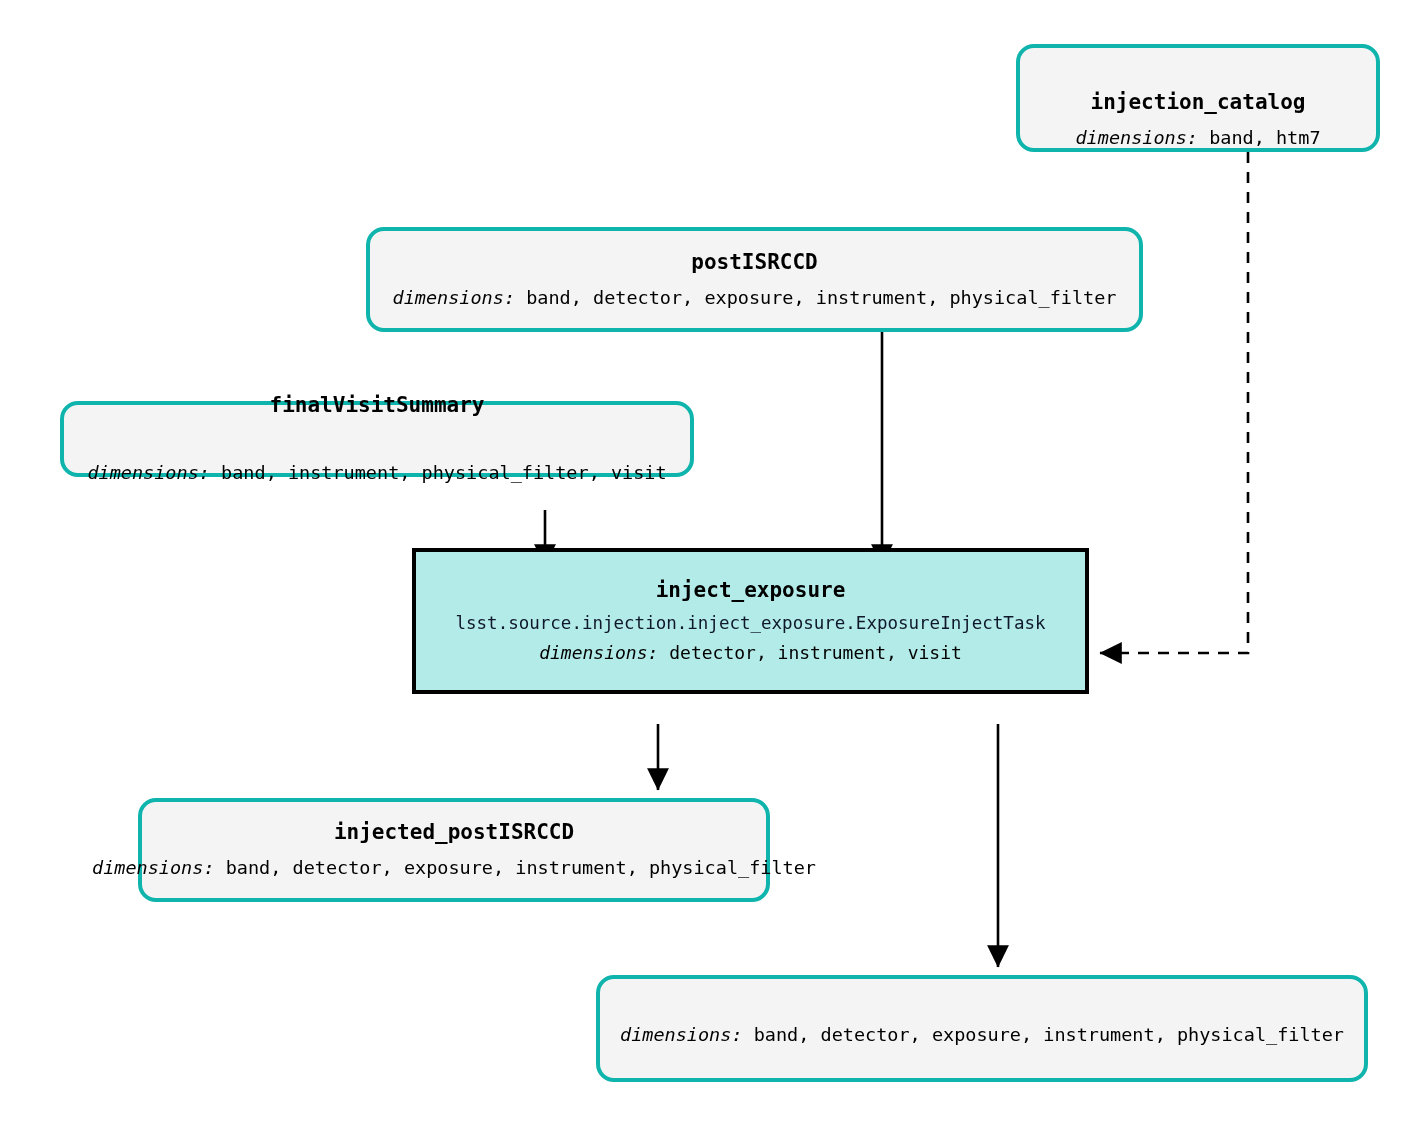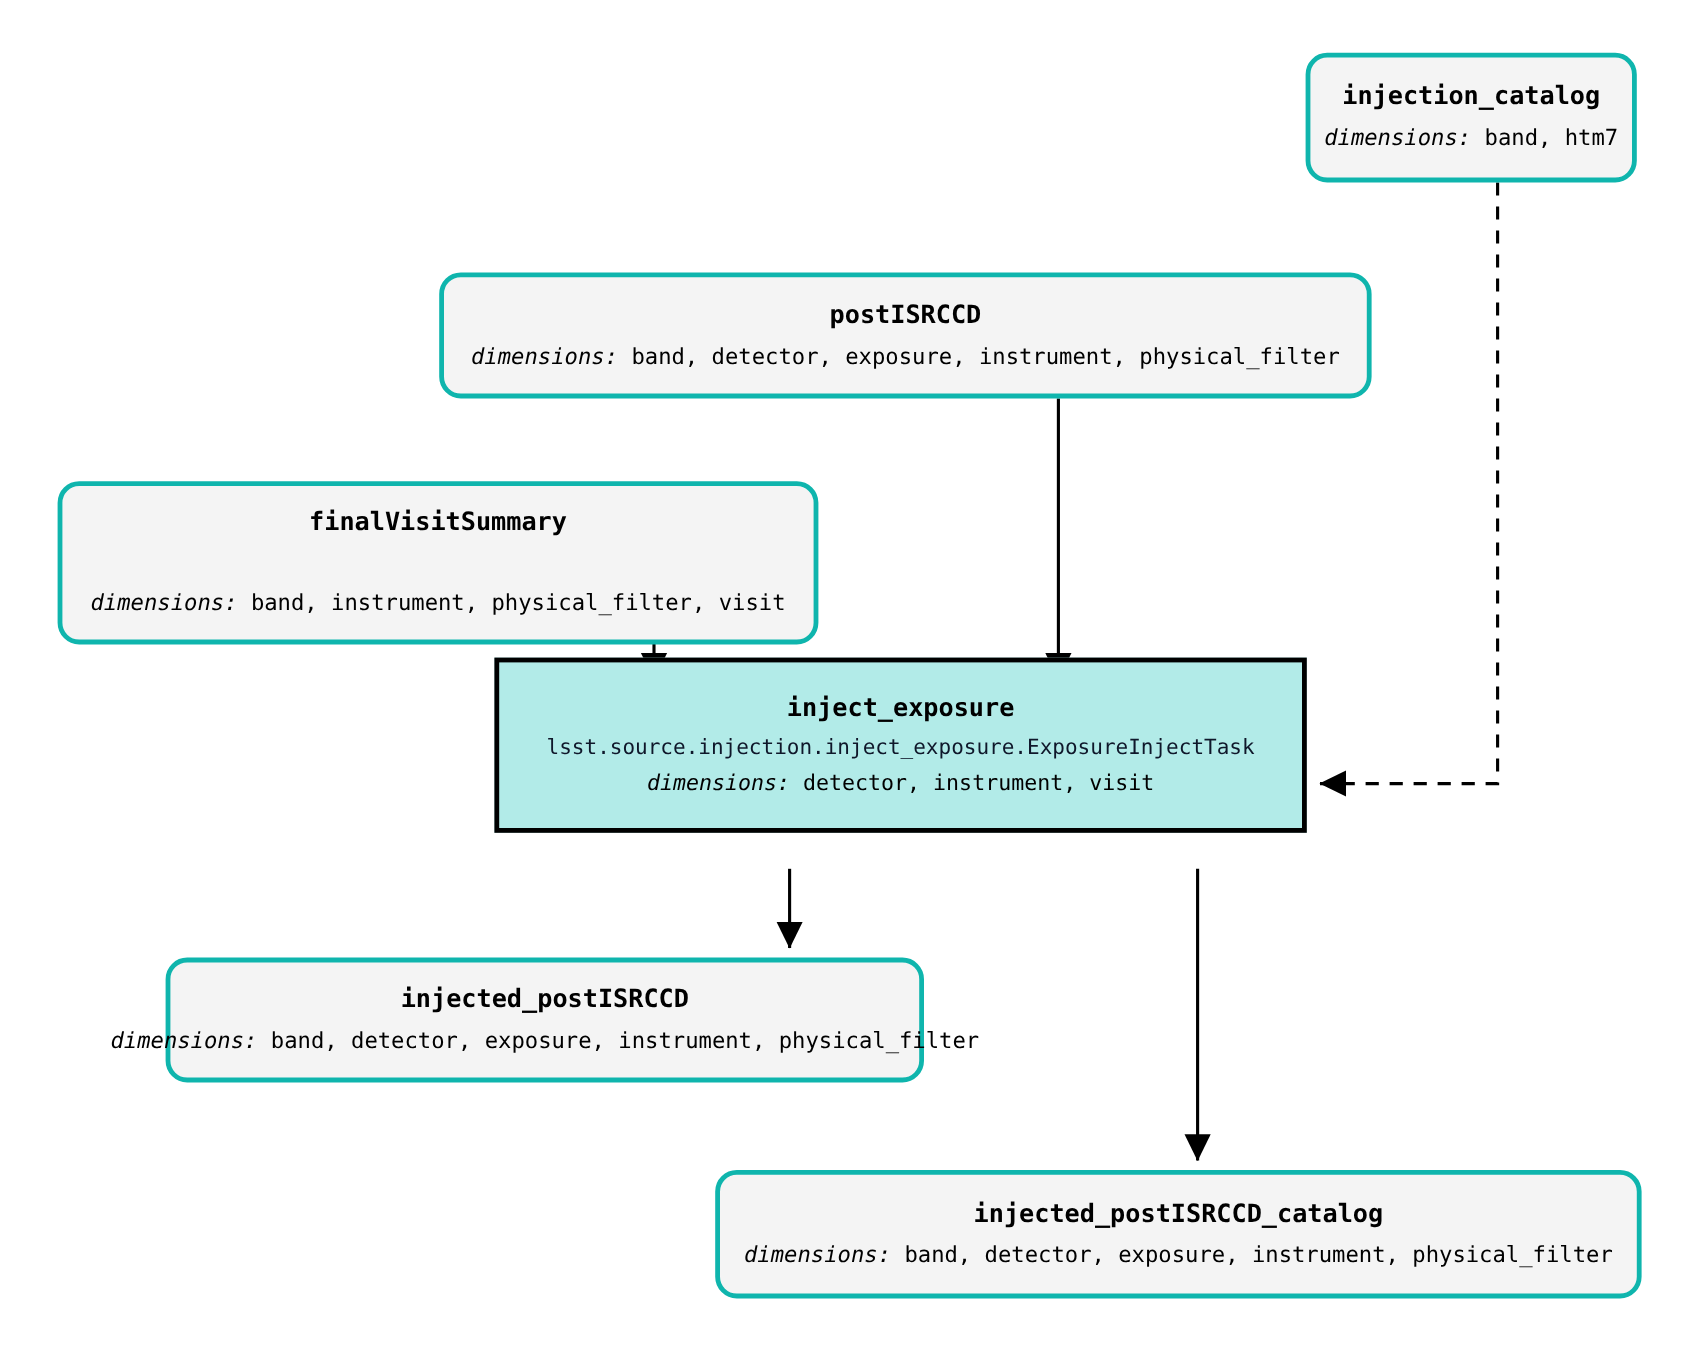--- a/index.html
+++ b/index.html
@@ -108,35 +108,35 @@
 
     <g>
       <path d="M658,724 L658,790" stroke="#000000" stroke-width="2.6" fill="none" marker-end="url(#arrowhead)"></path>
     </g>
 
     <g>
       <path d="M998,724 L998,967" stroke="#000000" stroke-width="2.6" fill="none" marker-end="url(#arrowhead)"></path>
     </g>
   </svg>
 
-  <div class="node dataset" style="left:1088px; top:44px; width:276px; height:108px;">
+  <div class="node dataset" style="left:1016px; top:44px; width:364px; height:108px;justify-content:flex-end;">
     <div class="node-title">injection_catalog</div>
     <div class="node-dims">
       <span class="dims-label">dimensions:</span><span class="dims-value"> band, htm7</span>
     </div>
   </div>
 
   <div class="node dataset" style="left:366px; top:227px; width:777px; height:105px;">
     <div class="node-title">postISRCCD</div>
     <div class="node-dims">
       <span class="dims-label">dimensions:</span><span class="dims-value"> band, detector, exposure, instrument, physical_filter</span>
     </div>
   </div>
 
-  <div class="node dataset" style="left:48px; top:401px; width:634px; height:136px;gap:32px;">
+  <div class="node dataset" style="left:60px; top:401px; width:634px; height:76px;gap:32px;">
     <div class="node-title">finalVisitSummary</div>
     <div class="node-dims">
       <span class="dims-label">dimensions:</span><span class="dims-value"> band, instrument, physical_filter, visit</span>
     </div>
   </div>
 
   <div class="node task" style="left:412px; top:548px; width:677px; height:146px;">
     <div class="node-title">inject_exposure</div>
     <div class="node-task-path">lsst.source.injection.inject_exposure.ExposureInjectTask</div>
     <div class="node-dims">
@@ -145,19 +145,18 @@
   </div>
 
   <div class="node dataset" style="left:138px; top:798px; width:632px; height:104px;">
     <div class="node-title">injected_postISRCCD</div>
     <div class="node-dims">
       <span class="dims-label">dimensions:</span><span class="dims-value"> band, detector, exposure, instrument, physical_filter</span>
     </div>
   </div>
 
   <div class="node dataset" style="left:596px; top:975px; width:772px; height:107px;">
-    <div class="node-title">injected_postISRCCD_catalog</div>
     <div class="node-dims">
       <span class="dims-label">dimensions:</span><span class="dims-value"> band, detector, exposure, instrument, physical_filter</span>
     </div>
   </div>
 
 </div>
 
 </body></html>

